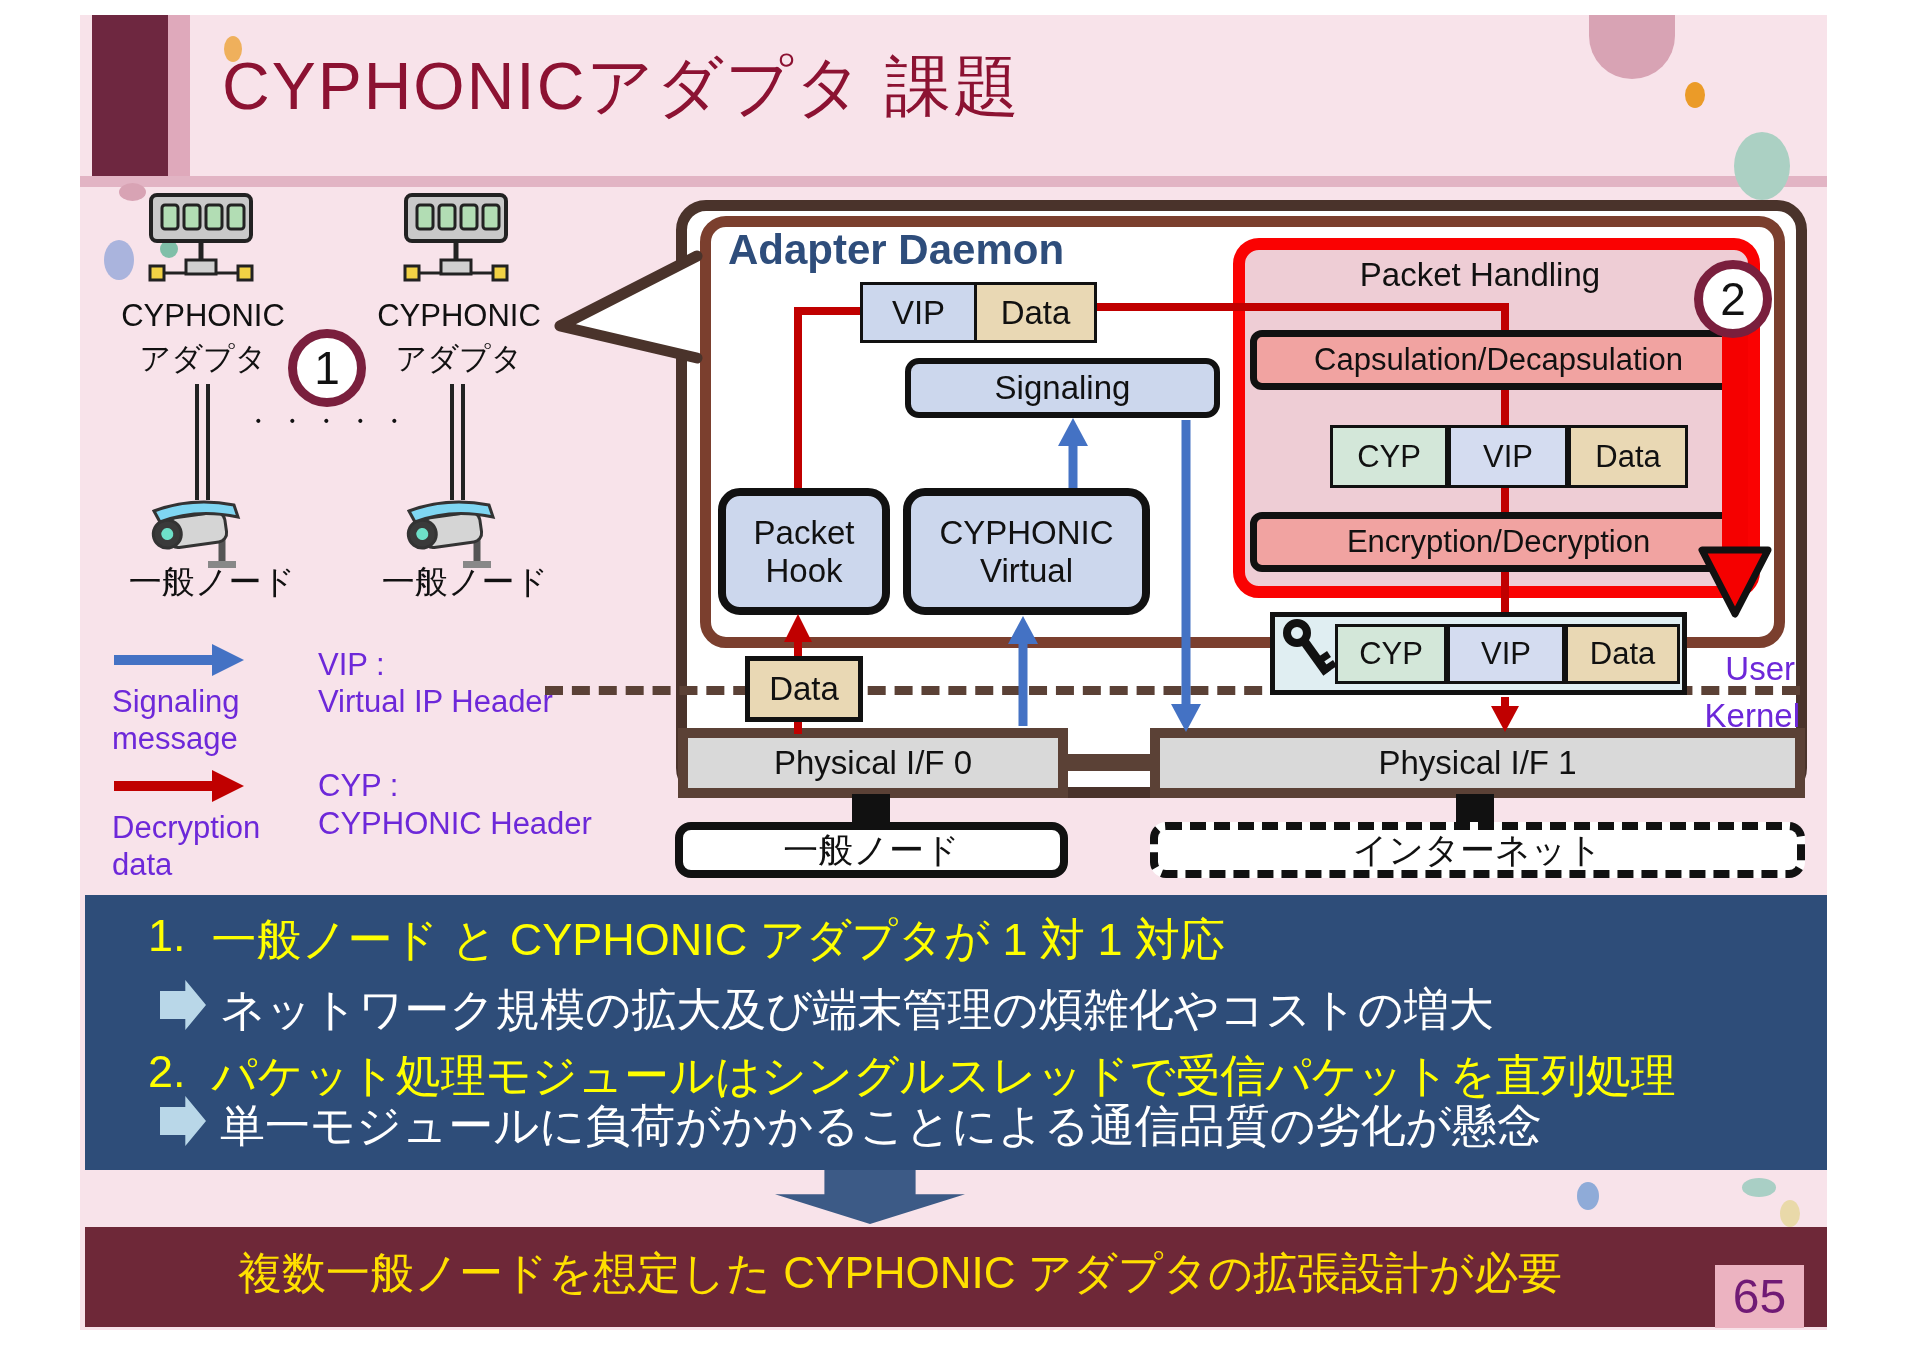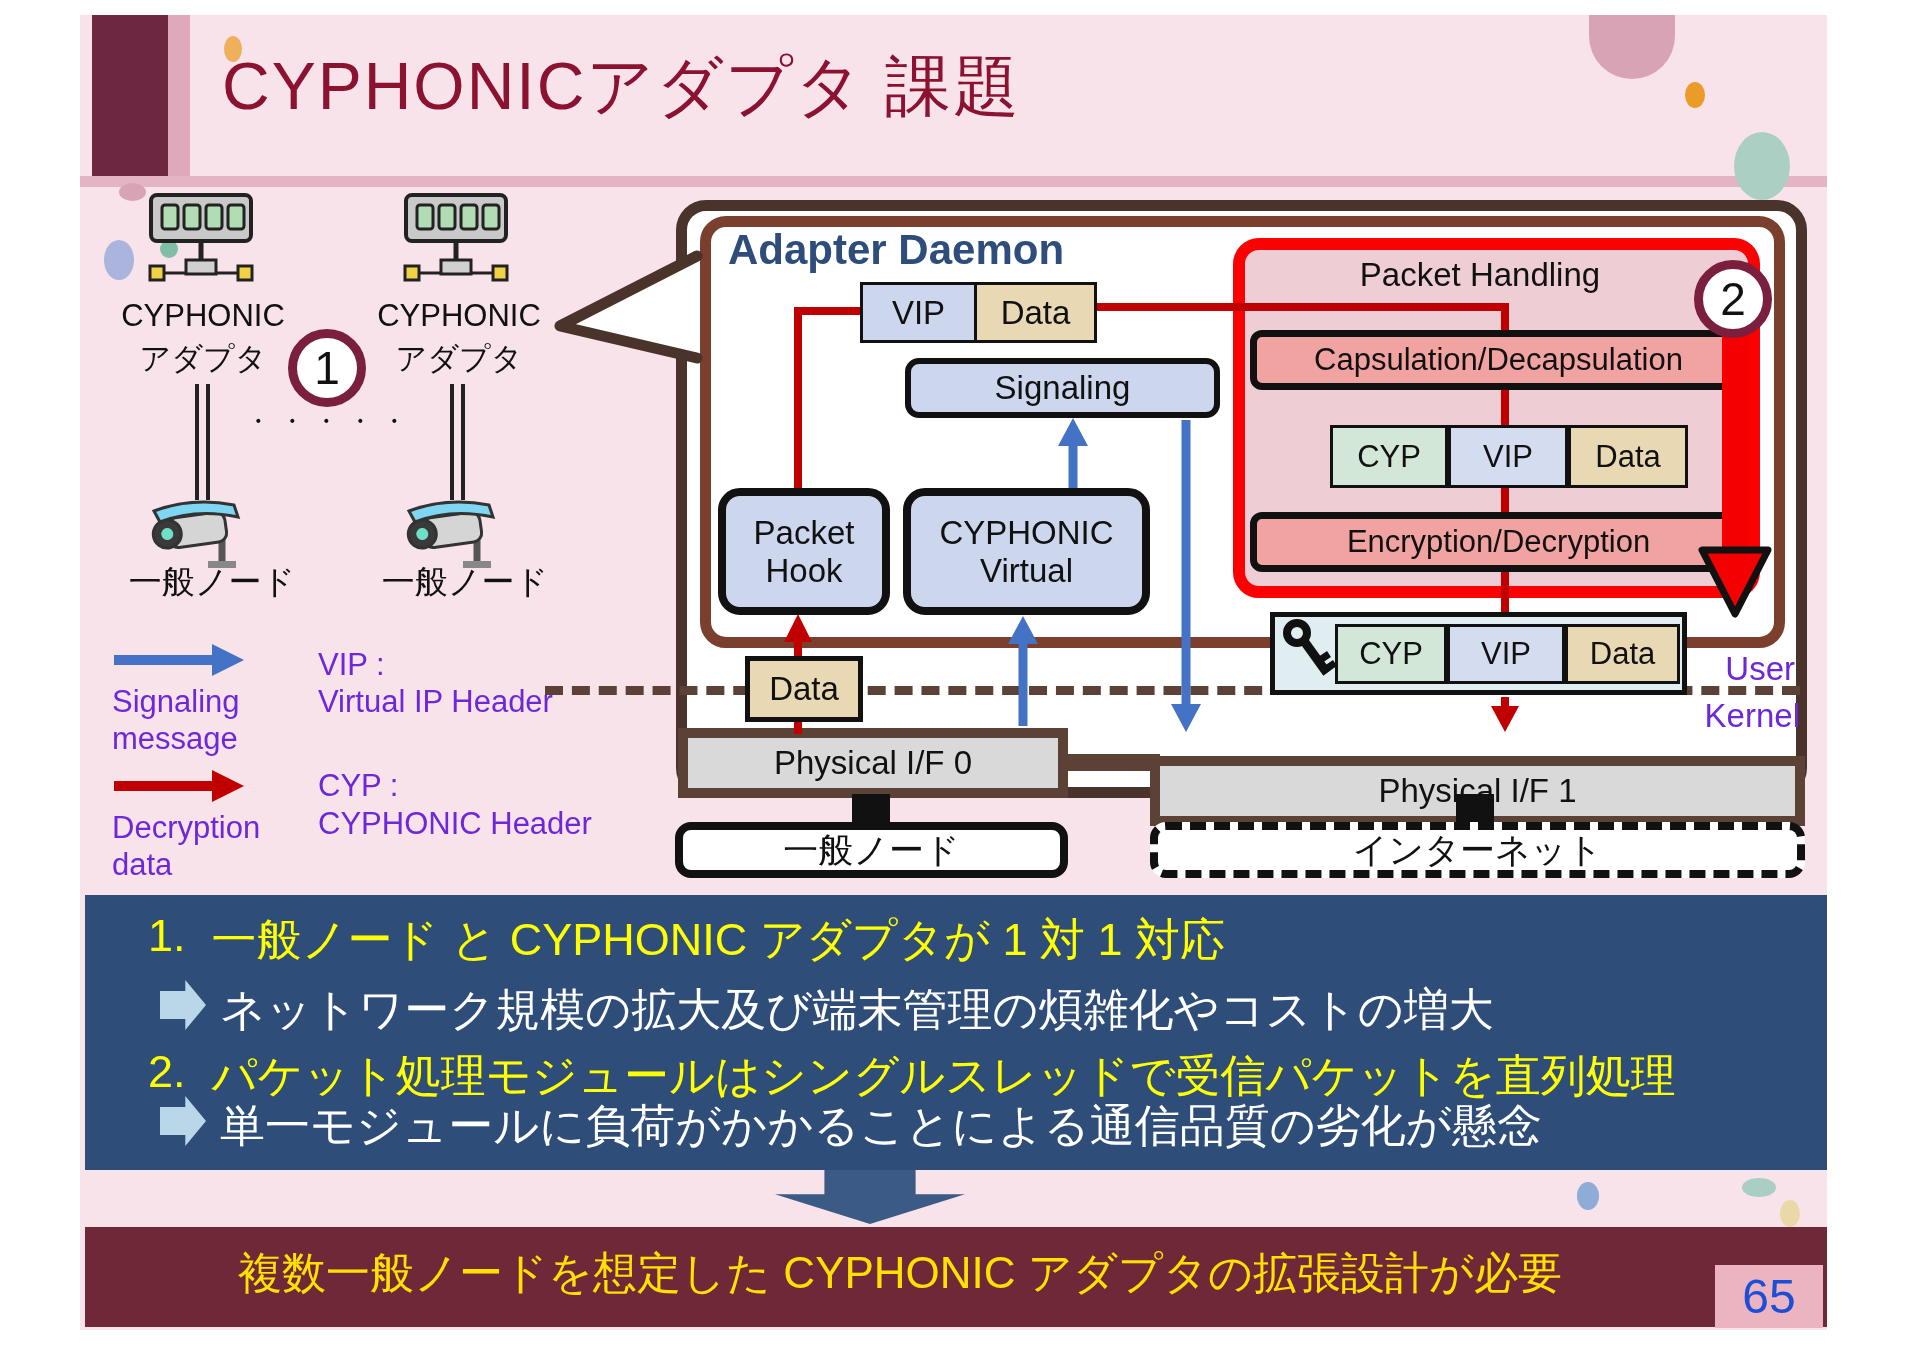--- a/index.html
+++ b/index.html
@@ -113,21 +113,21 @@
   <div class="abs bx cell z7" style="left:1335px;top:624px;width:112px;height:60px;background:#d3e7d9;">CYP</div>
   <div class="abs bx cell z7" style="left:1447px;top:624px;width:118px;height:60px;background:#d4dcf0;">VIP</div>
   <div class="abs bx cell z7" style="left:1565px;top:624px;width:115px;height:60px;background:#e9d8b4;">Data</div>
 
   <div class="abs bx z7" style="left:745px;top:656px;width:118px;height:66px;background:#e9d8b4;border:5px solid #111;font-size:33px;">Data</div>
 
   <div class="abs gray" style="left:1650px;top:650px;width:145px;text-align:right;font-size:33px;">User</div>
   <div class="abs gray" style="left:1650px;top:697px;width:150px;text-align:right;font-size:33px;">Kernel</div>
 
   <div class="abs bx pif" style="left:678px;top:728px;width:390px;height:70px;">Physical I/F 0</div>
-  <div class="abs bx pif" style="left:1150px;top:728px;width:655px;height:70px;margin-top:28px;">Physical I/F 1</div>
+  <div class="abs bx pif" style="left:1150px;top:728px;width:655px;height:70px;">Physical I/F 1</div>
   <div class="abs z7" style="left:1058px;top:754px;width:102px;height:17px;background:#5b4136;"></div>
   <div class="abs z7" style="left:852px;top:794px;width:38px;height:30px;background:#111;"></div>
   <div class="abs z7" style="left:1456px;top:794px;width:38px;height:30px;background:#111;"></div>
 
   <div class="abs bx nodebx" style="left:675px;top:822px;width:393px;height:56px;">一般ノード</div>
   <div class="abs bx nodebx" style="left:1150px;top:822px;width:655px;height:56px;border-style:dashed;">インターネット</div>
 
   <svg class="z8" width="1920" height="1358" viewBox="0 0 1920 1358">
 
     <g>
@@ -244,15 +244,15 @@
   <div class="abs issue-row white" style="left:160px;top:1096px;">
     <span class="blockarrow"></span>
     <span>単一モジュールに負荷がかかることによる通信品質の劣化が懸念</span>
   </div>
 
   <div class="abs" style="left:775px;top:1170px;width:190px;height:54px;background:#3c5a86;z-index:3;
               clip-path:polygon(26% 0,74% 0,74% 45%,100% 45%,50% 100%,0 45%,26% 45%);"></div>
 
   <div class="abs" style="left:85px;top:1227px;width:1742px;height:100px;background:#6e2838;z-index:2;"></div>
   <div class="abs" style="left:85px;top:1244px;width:1630px;text-align:center;color:#ffe000;font-size:44px;z-index:3;white-space:nowrap;">複数一般ノードを想定した CYPHONIC アダプタの拡張設計が必要</div>
-  <div class="abs bx" style="left:1715px;top:1265px;width:108px;height:63px;background:#ecb3c1;color:#1d4ed8;font-size:48px;z-index:4;">65</div>
+  <div class="abs bx" style="left:1715px;top:1265px;width:89px;height:63px;background:#ecb3c1;color:#701a75;font-size:48px;z-index:4;">65</div>
 
 </div>
 
 </body></html>

